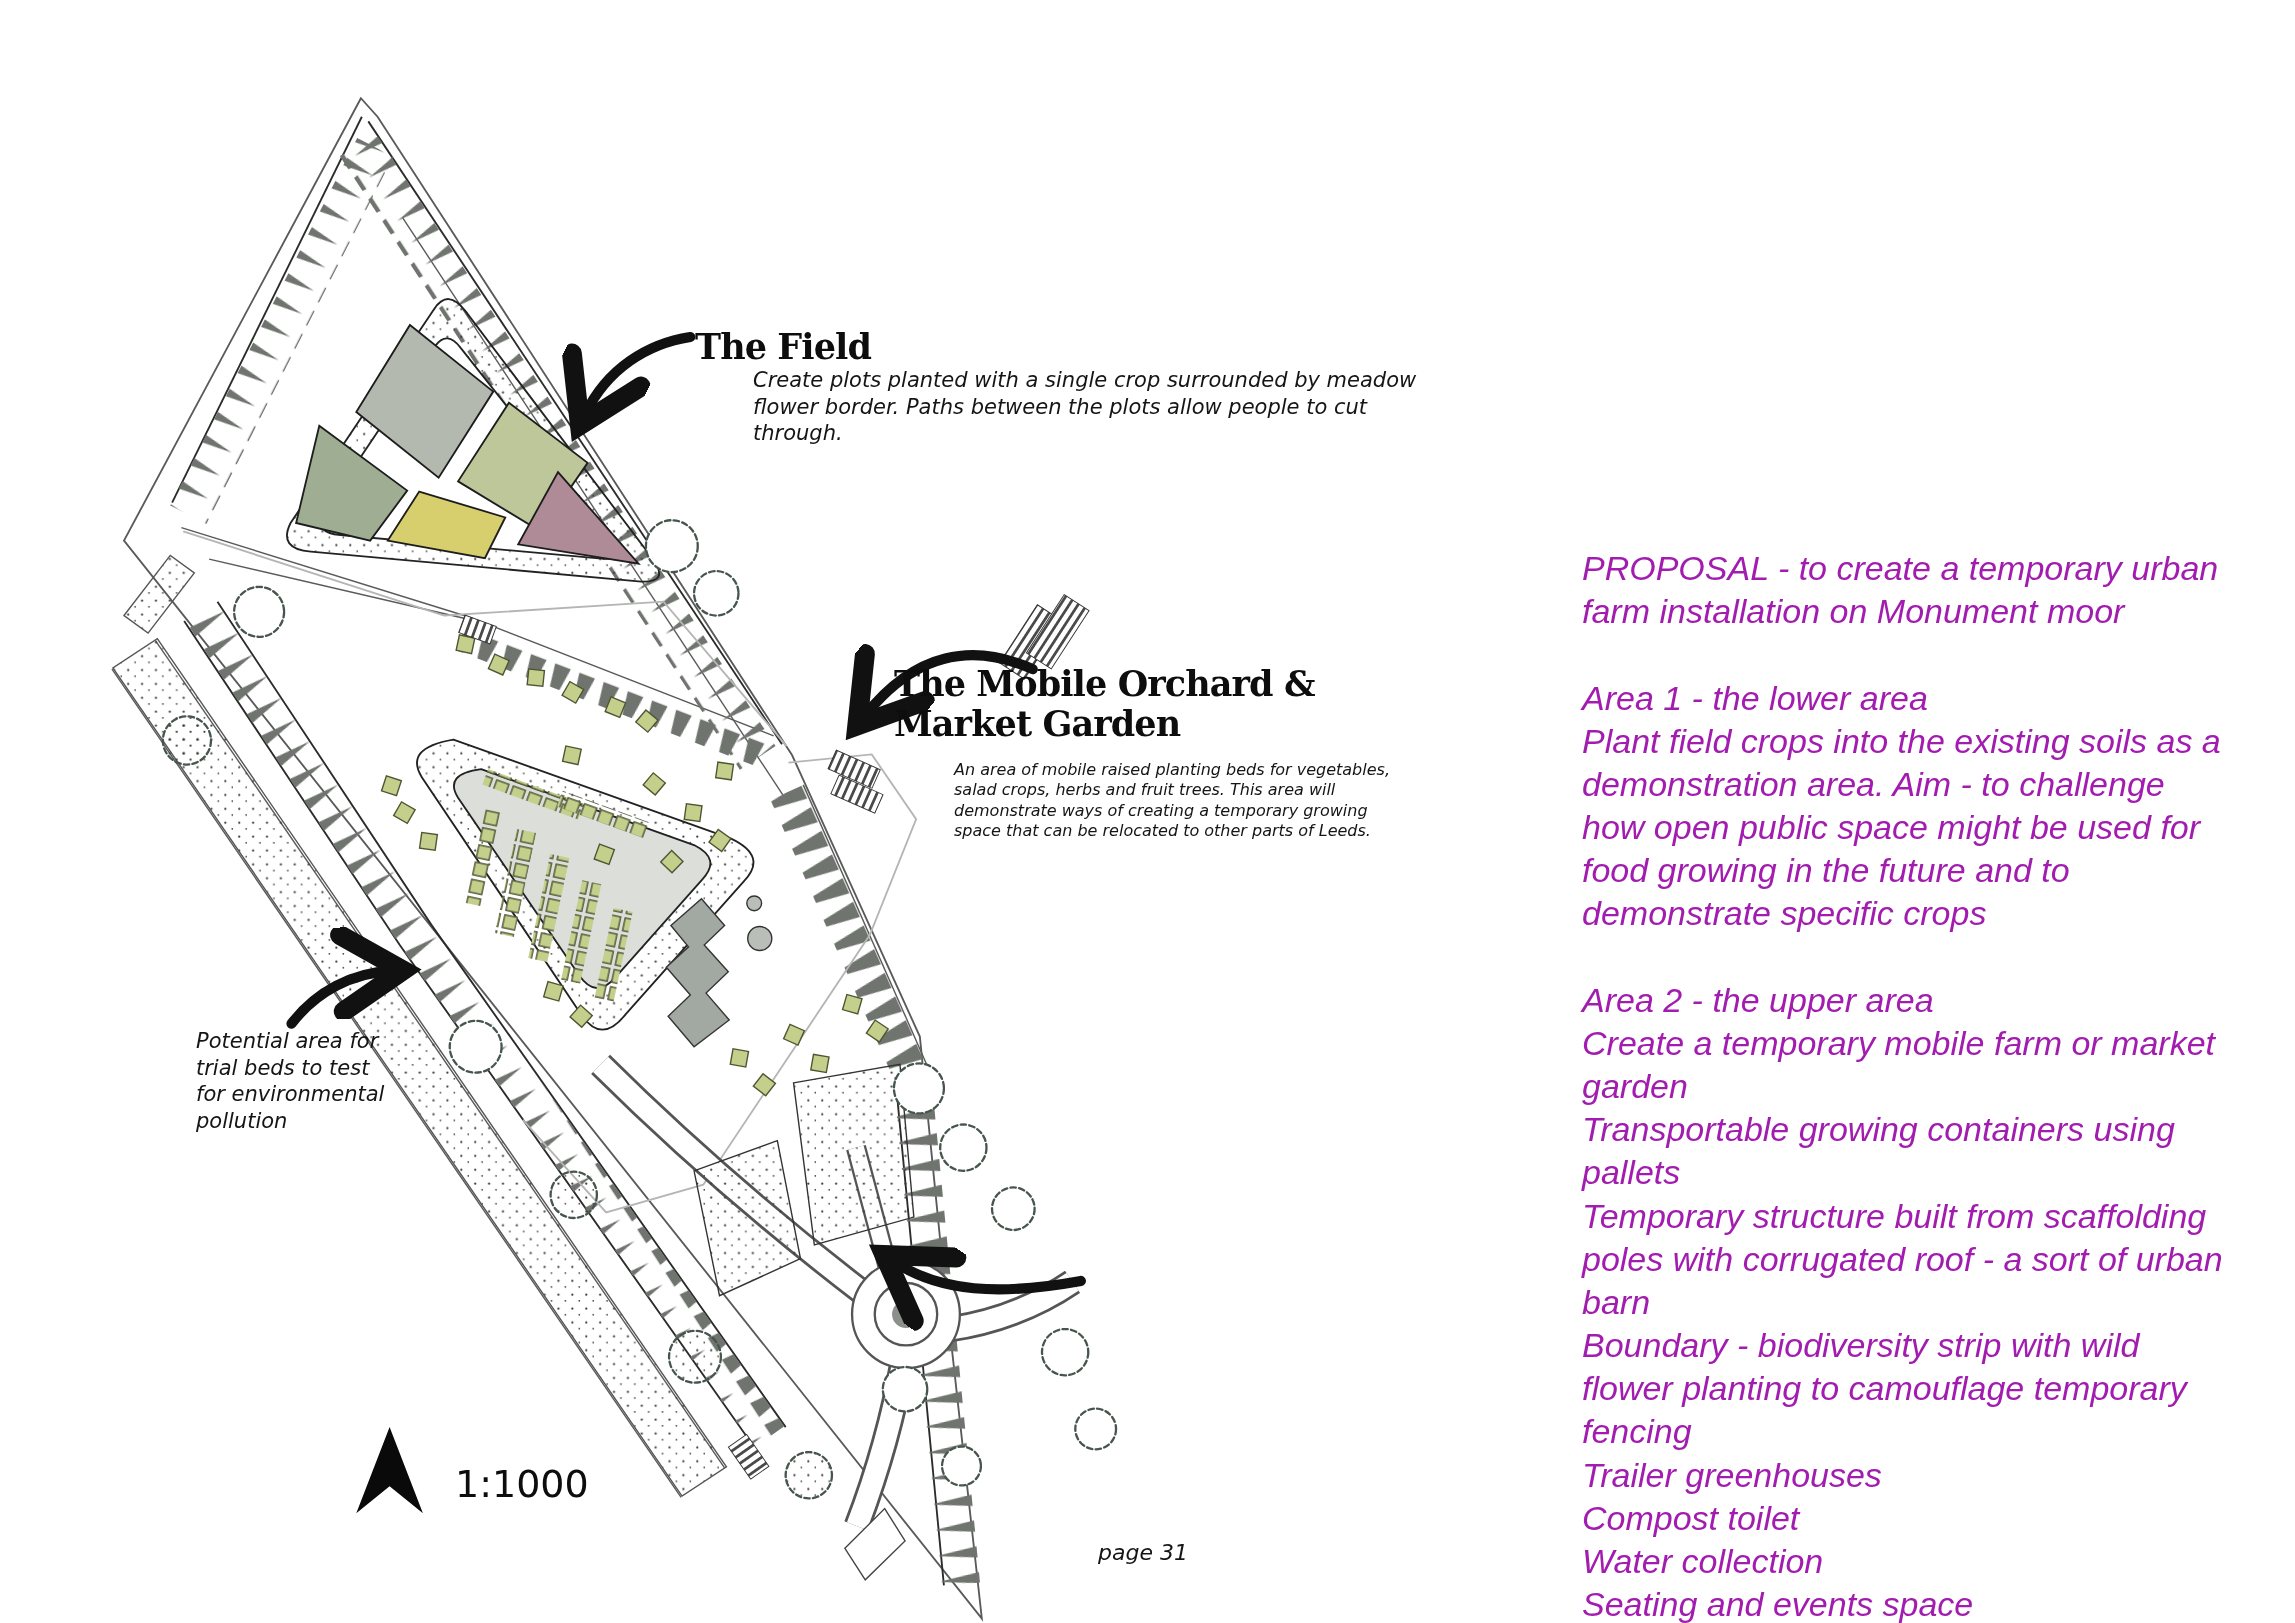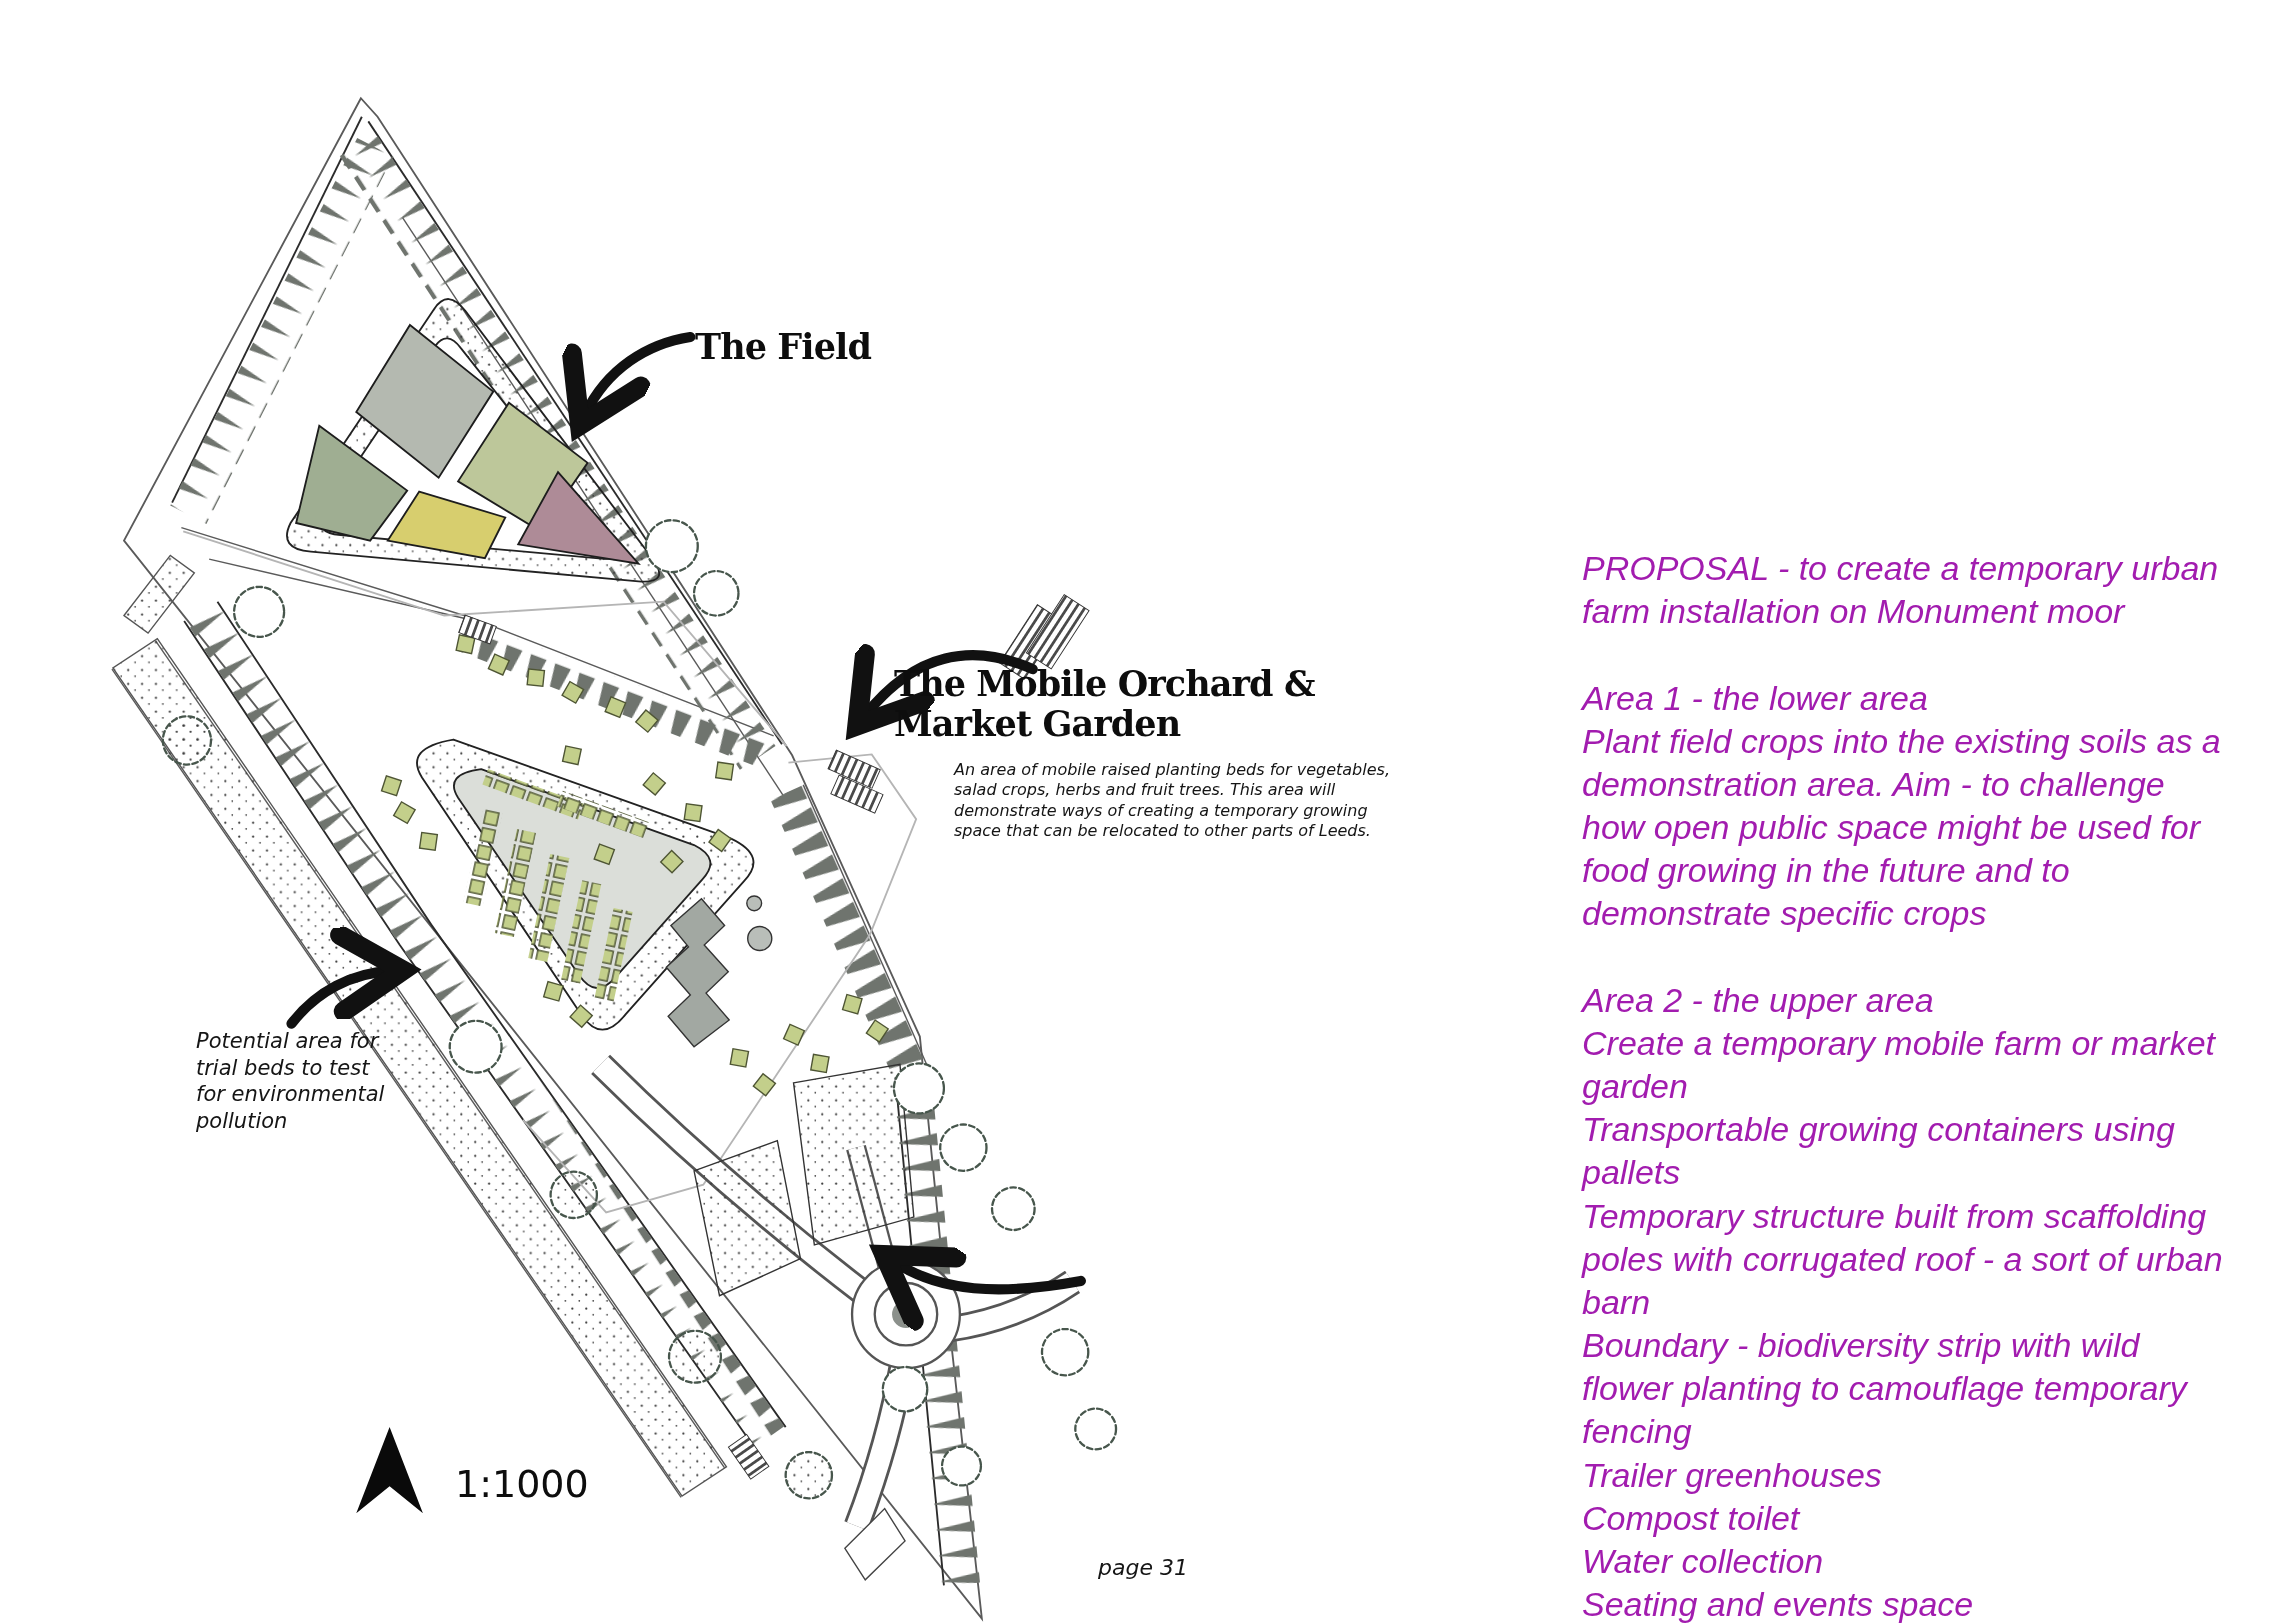--- a/index.html
+++ b/index.html
@@ -10,21 +10,21 @@
   .plan-heading{font-family:"DejaVu Serif",serif;font-weight:bold;color:#0d0d0d;
                 font-size:35px;line-height:1.15;letter-spacing:-0.9px;margin-top:20px;}
   
   .hand{font-family:"DejaVu Sans",sans-serif;font-style:italic;color:#151515;
         font-size:21px;line-height:1.27;}
   .proposal{font-family:"Liberation Sans",sans-serif;font-style:italic;
             color:#a21caf;font-size:34px;line-height:1.27;white-space:pre-line;}
   .plan-title{font-family:"DejaVu Serif",serif;font-weight:bold;color:#8a9740;
               font-size:88px;line-height:1;letter-spacing:-1.9px;}
   .scale-label{font-family:"DejaVu Sans",sans-serif;color:#0d0d0d;font-size:38px;}
-  .page-num{font-family:"DejaVu Sans",sans-serif;font-style:italic;color:#151515;font-size:22px;margin-top:15px;}
+  .page-num{font-family:"DejaVu Sans",sans-serif;font-style:italic;color:#151515;font-size:22px;}
   svg{display:block;}
 </style>
 </head>
 <body>
 
 <div class="page">
 
   <svg class="abs" style="left:0;top:0" width="2295" height="1623" viewBox="0 0 4960 3507">
     <defs>
       <pattern id="dots" width="30" height="30" patternUnits="userSpaceOnUse">
@@ -211,20 +211,21 @@
       <path d="M1492,728 C1400,742 1312,796 1264,896" marker-end="url(#ah)"></path>
       <path d="M2232,1446 C2104,1388 1978,1408 1868,1548" marker-end="url(#ah)"></path>
       <path d="M630,2212 C684,2142 762,2102 846,2098" marker-end="url(#ah)"></path>
       <path d="M2336,2768 C2160,2800 2030,2792 1932,2726" marker-end="url(#ah)"></path>
     </g>
 
     <polygon points="842,3084 914,3270 842,3212 770,3270" fill="#0a0a0a"></polygon>
   </svg>
 
   <div class="abs plan-heading" style="left:695px;top:307px;">The Field</div>
+  <div class="abs hand" style="left:753px;top:367px;width:666px;">Create plots planted with a single crop surrounded by meadow flower border.  Paths between the plots allow people to cut through.</div>
 
   <div class="abs plan-heading" style="left:894px;top:644px;width:426px;">The Mobile Orchard &amp; Market Garden</div>
   <div class="abs hand" style="left:954px;top:760px;width:440px;font-size:16px;">An area of mobile raised planting beds for vegetables, salad crops, herbs and fruit trees.  This area will demonstrate ways of creating a temporary growing space that can be relocated to other parts of Leeds.</div>
 
   <div class="abs hand" style="left:196px;top:1028px;width:199px;">Potential area for trial beds to test for environmental pollution</div>
 
 
   <div class="abs proposal" style="left:1582px;top:547px;width:648px;">PROPOSAL - to create a temporary urban farm installation on Monument moor
 
 Area 1 - the lower area

